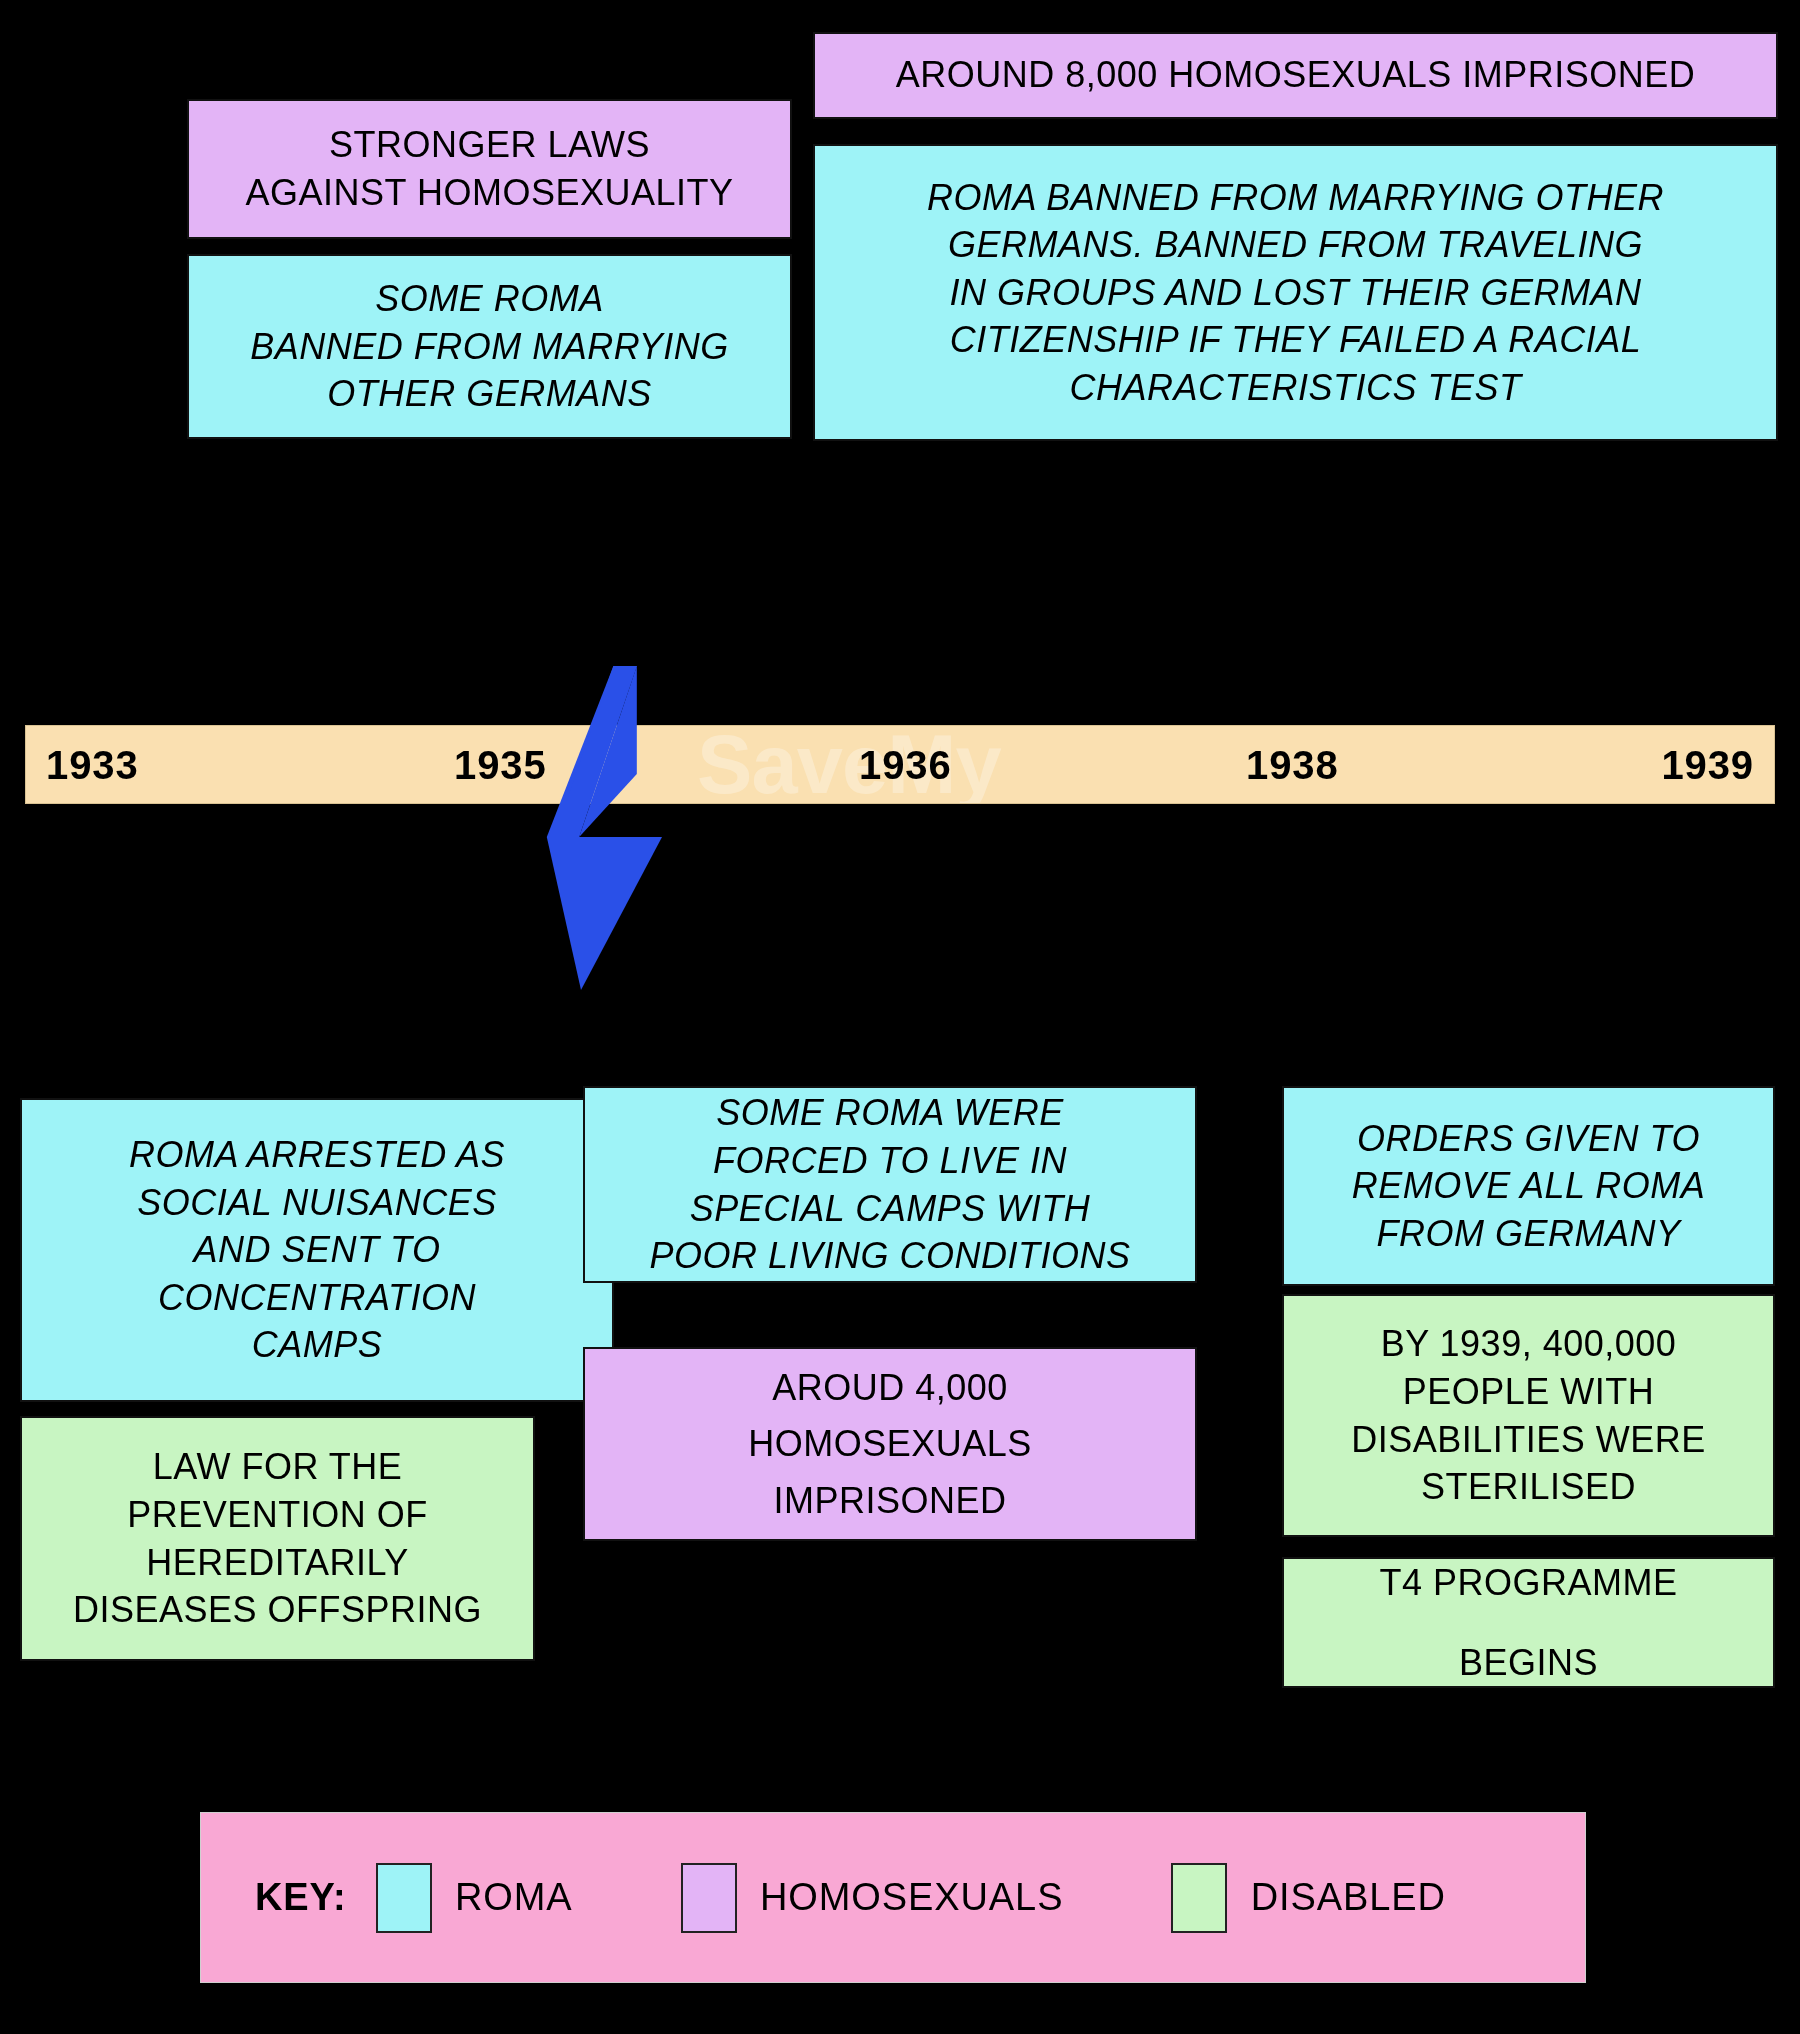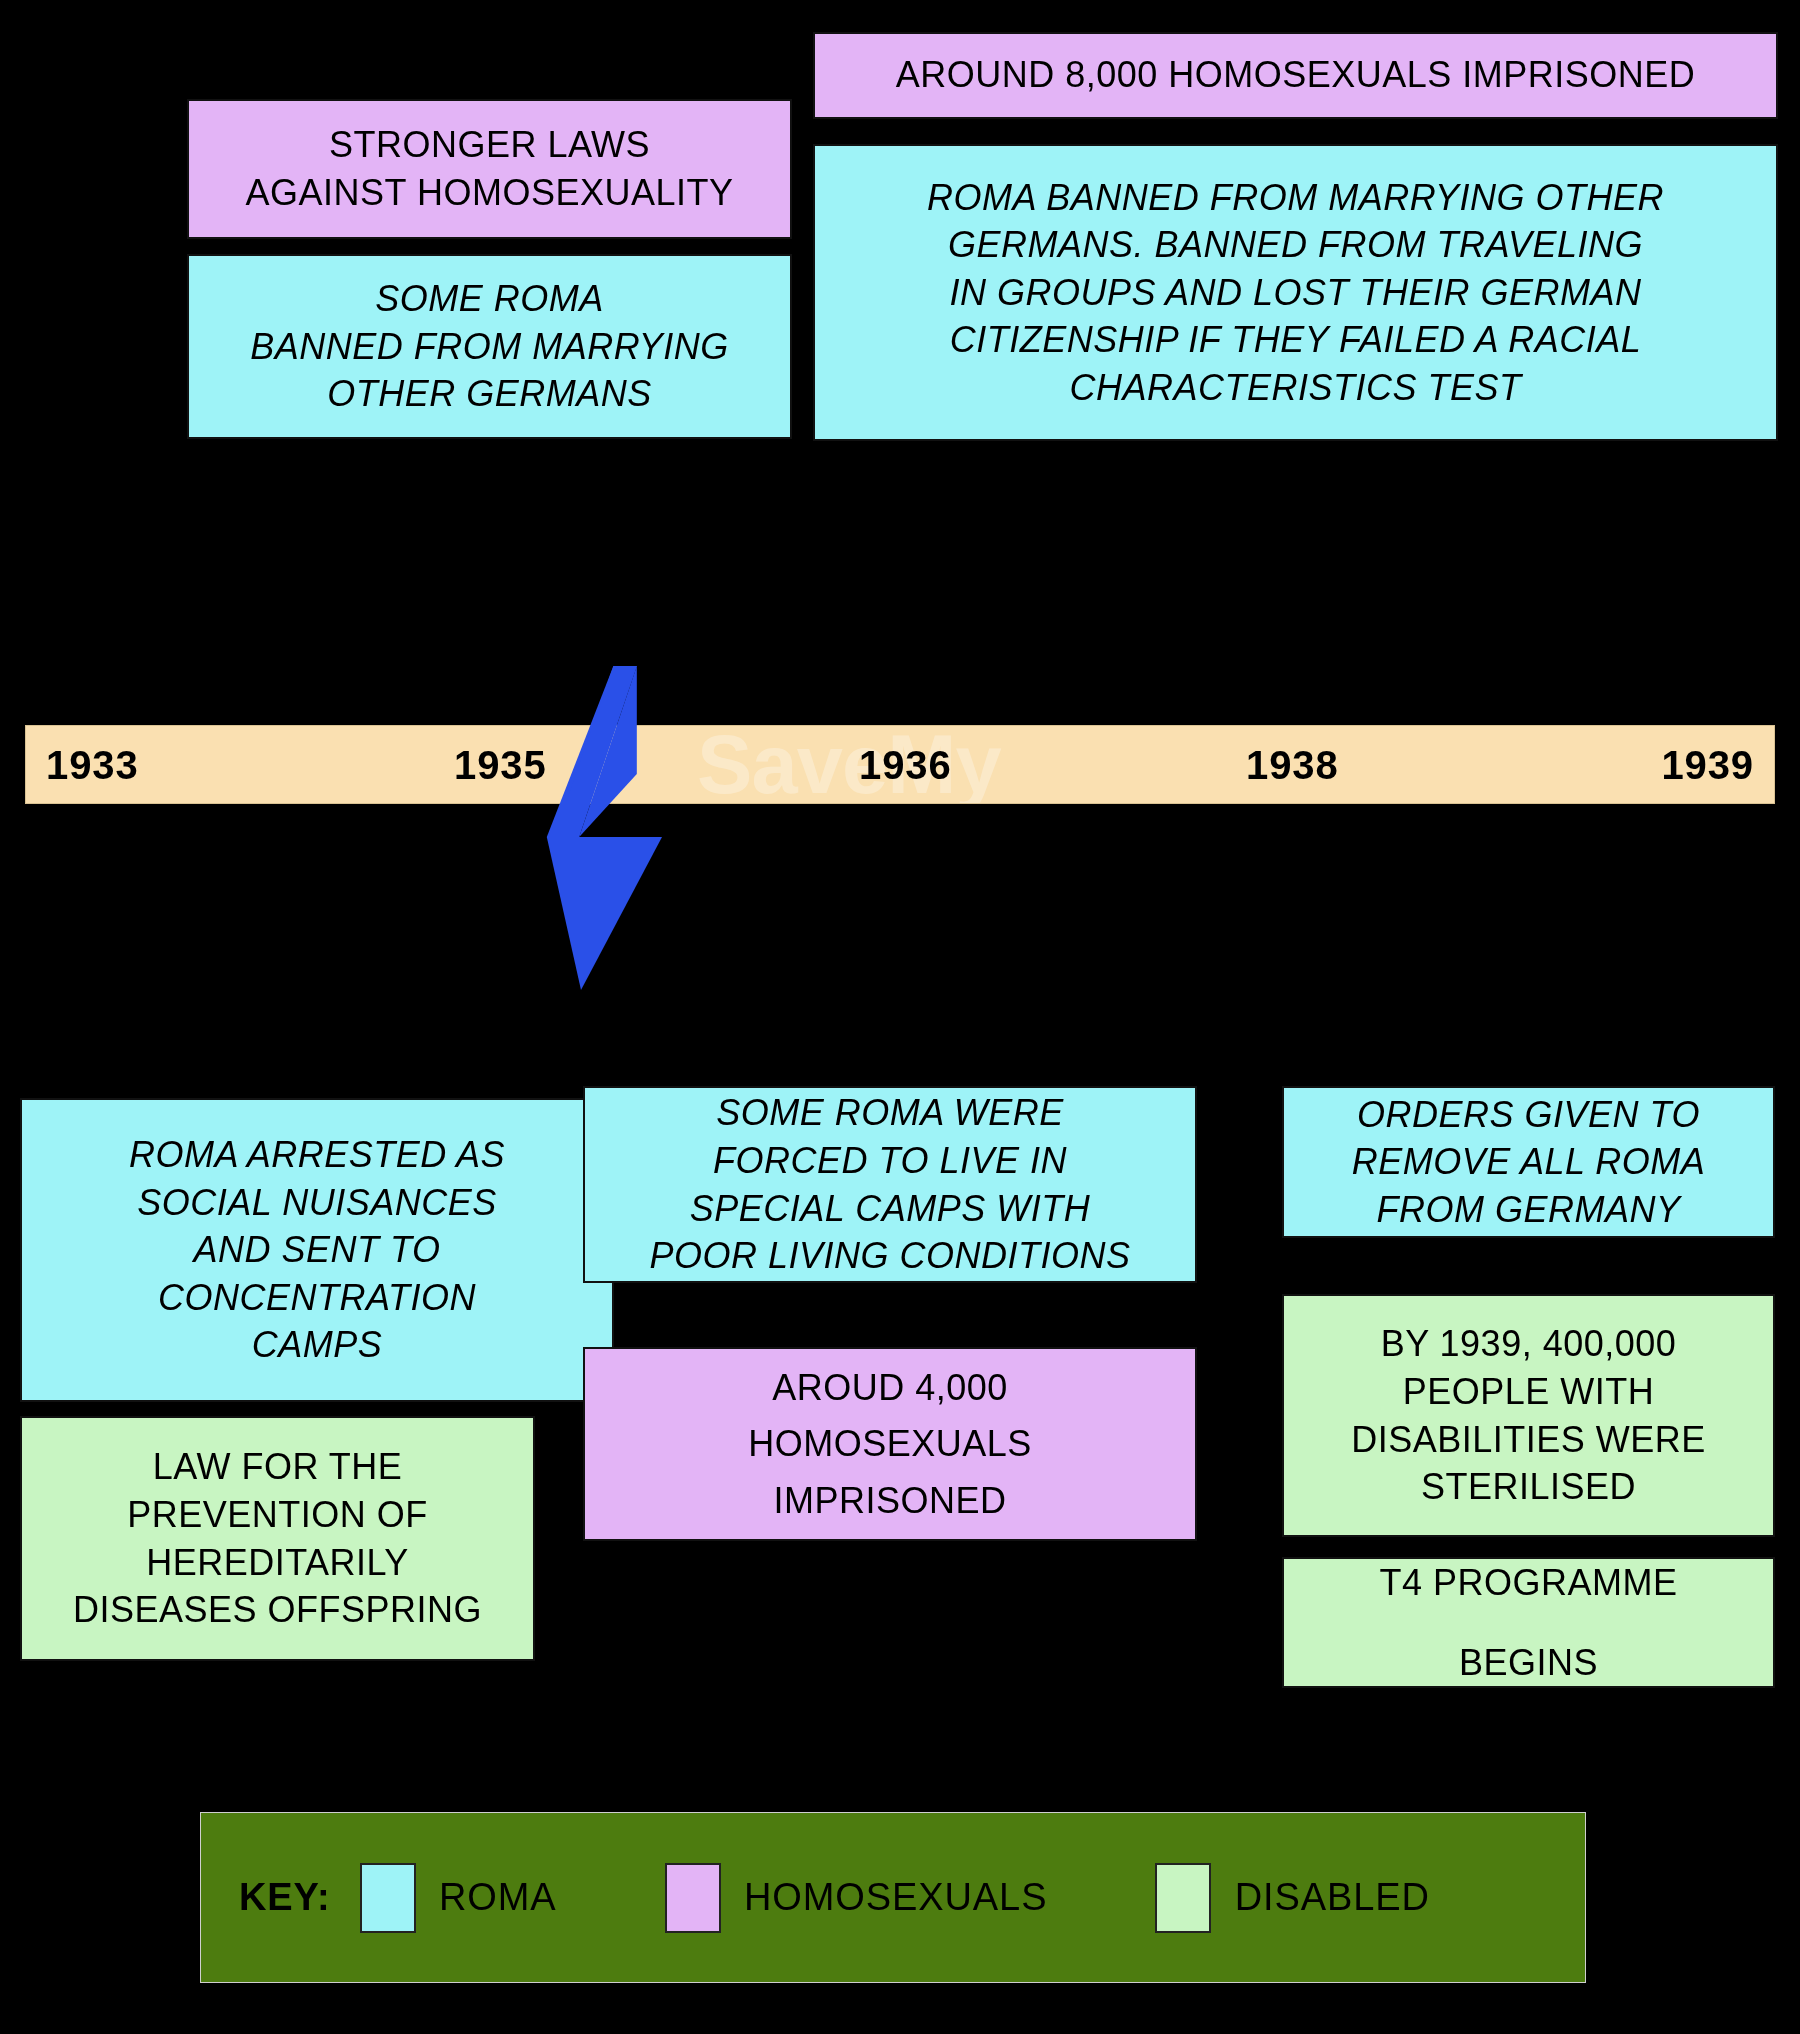--- a/index.html
+++ b/index.html
@@ -138,46 +138,46 @@
   #card-special-camps {
     left: 583px;  top: 1086px; width: 614px; height: 197px;
     font-size: 36px;
   }
   #card-4000-imprisoned {
     left: 583px;  top: 1347px; width: 614px; height: 194px;
     font-size: 36px;
     gap: 9px;
   }
   #card-remove-all-roma {
-    left: 1282px; top: 1086px; width: 493px; height: 152px;
+    left: 1282px; top: 1086px; width: 493px; height: 200px;
     font-size: 36px;
   }
   #card-sterilised {
     left: 1282px; top: 1294px; width: 493px; height: 243px;
     font-size: 36px;
   }
   #card-t4-programme {
     left: 1282px; top: 1557px; width: 493px; height: 131px;
     font-size: 36px;
     gap: 32px;
   }
 
   
   #key-panel {
     position: absolute;
     left: 200px;
     top: 1812px;
     width: 1386px;
     height: 171px;
-    background: #4d7c0f;
+    background: #f9a8d4;
     border: 1.8px solid #cfcfcf;
     box-sizing: border-box;
     display: flex;
     align-items: center;
-    padding-left: 38px;
+    padding-left: 54px;
   }
   #key-label {
     font-size: 38px;
     font-weight: 700;
     color: #000000;
     letter-spacing: 0.9px;
     margin-right: 29px;
   }
   .key-entry {
     display: flex;

